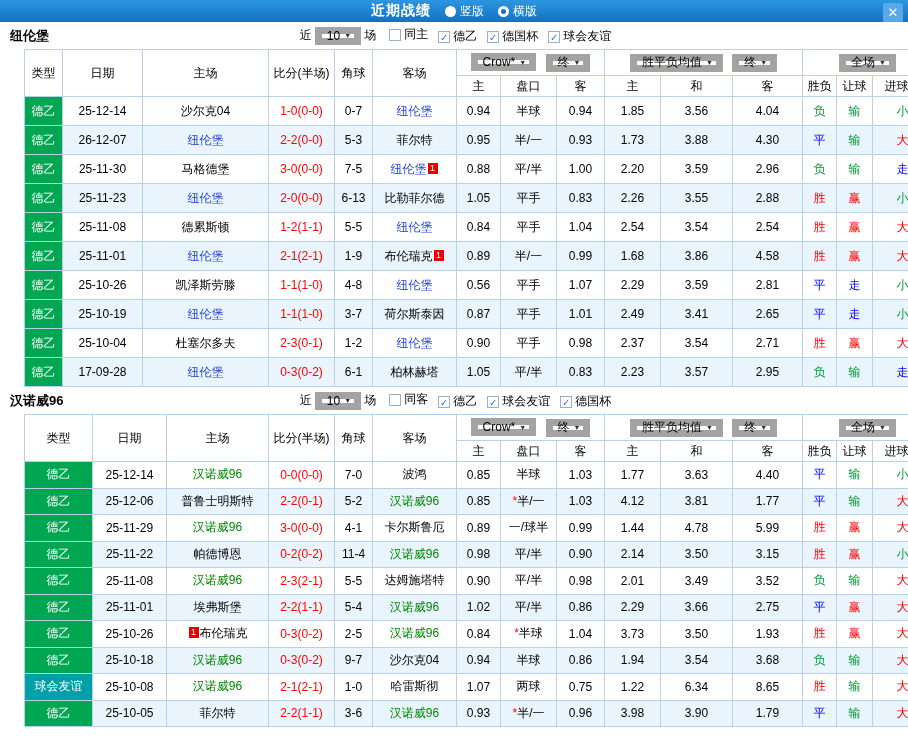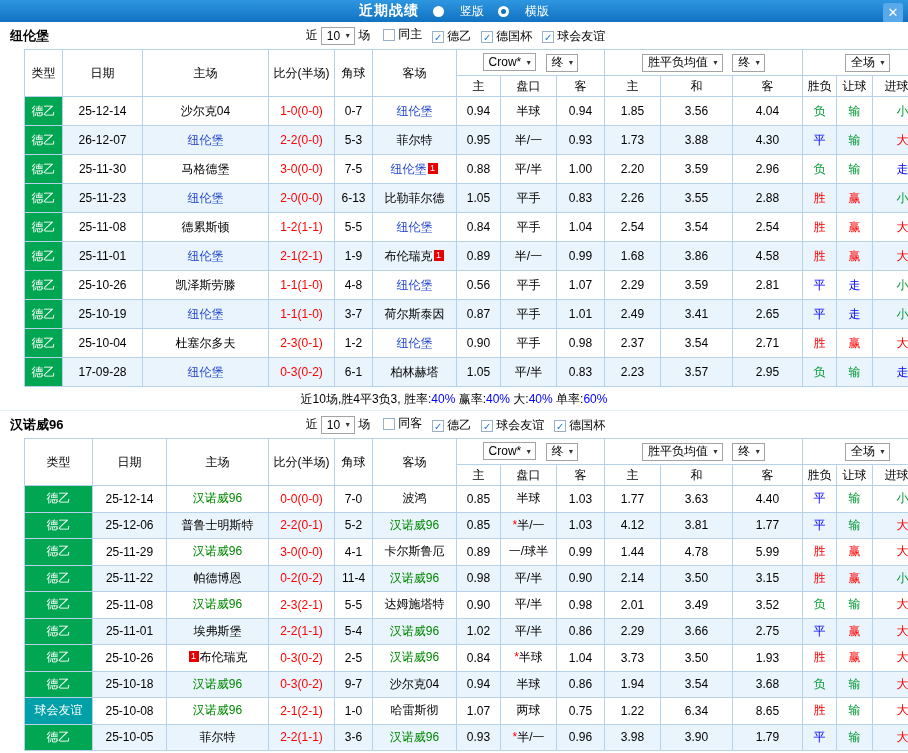--- a/index.html
+++ b/index.html
@@ -9,31 +9,31 @@
     font-family:"Liberation Sans","DejaVu Sans",sans-serif;
     font-size:12px; color:#000;
   }
   
   .titlebar {
     height:22px; position:relative; color:#fff;
     background:linear-gradient(to bottom, var(--titlebar-top,#2e96e0), var(--titlebar-bottom,#1172c2));
     display:flex; align-items:center; justify-content:center;
   }
   .tb-title { font-size:14px; font-weight:bold; letter-spacing:1px; }
-  .radio-item { display:inline-flex; align-items:center; gap:16px; margin-left:14px; cursor:pointer; }
+  .radio-item { display:inline-flex; align-items:center; gap:4px; margin-left:14px; cursor:pointer; }
   .radio { width:11px; height:11px; border-radius:50%; background:#fff; position:relative; display:inline-block; }
   .radio.sel::after { content:""; position:absolute; left:3px; top:3px; width:5px; height:5px; border-radius:50%; background:var(--titlebar-bottom,#1172c2); }
   .close-btn { position:absolute; right:5px; top:3px; width:20px; height:20px; border-radius:3px;
     background:var(--close-bg,#58a9ea); color:#fff; font-size:13px; line-height:20px; text-align:center; cursor:pointer; }
   
   .filter-bar { height:27px; position:relative; display:flex; align-items:center; justify-content:center; background:#fff; }
   .team-name { position:absolute; left:10px; line-height:27px; font-weight:bold; font-size:13px; }
   .filter-controls { display:flex; align-items:center; }
   .flabel { margin:0 3px; }
-  .sel-box { display:inline-flex; align-items:center; border:1px solid #a3a3a3; background:#fff; height:18px; padding:0 3px 0 5px; cursor:pointer; }
+  .sel-box { display:inline-flex; align-items:center; border:7px solid #a3a3a3; background:#fff; height:18px; padding:0 3px 0 5px; cursor:pointer; }
   .sel-box .arr { font-size:7px; color:#333; margin-left:4px; }
   .cb-item { display:inline-flex; align-items:center; margin-left:10px; cursor:pointer; }
   .cb { width:12px; height:12px; border:1px solid #9ab0c8; background:#fff; font-size:10px; line-height:11px;
         text-align:center; color:var(--check-blue,#1e7be0); font-weight:bold; }
   .cb-label { margin-left:3px; }
   
   table.stats { width:908px; border-collapse:collapse; table-layout:fixed;margin-left:24px; }
   .stats th, .stats td {
     border:1px solid var(--border-blue,#b7d2e8); text-align:center; vertical-align:middle;
     padding:0; white-space:nowrap; overflow:hidden; font-weight:normal; font-size:12px;
@@ -331,21 +331,20 @@
           <td class="num">0.83</td>
           <td class="num">2.23</td>
           <td class="num">3.57</td>
           <td class="num">2.95</td>
           <td class="res g">负</td>
           <td class="res g">输</td>
           <td class="res b">走</td>
         </tr>
       </tbody>
   </table>
-  <div class="summary"><span class="plain">近10场,胜4平3负3, </span><span class="plain">胜率:</span><span class="pct">40%</span><span class="plain"> 赢率:</span><span class="pct">40%</span><span class="plain"> 大:</span><span class="pct">40%</span><span class="plain"> 单率:</span><span class="pct">60%</span></div>
 </div>
 
 <div class="section">
   <div class="filter-bar">
     <span class="team-name">汉诺威96</span>
     <span class="filter-controls">
       <span class="flabel">近</span>
       <span class="sel-box">
         <span>10</span>
         <span class="arr">▼</span>

